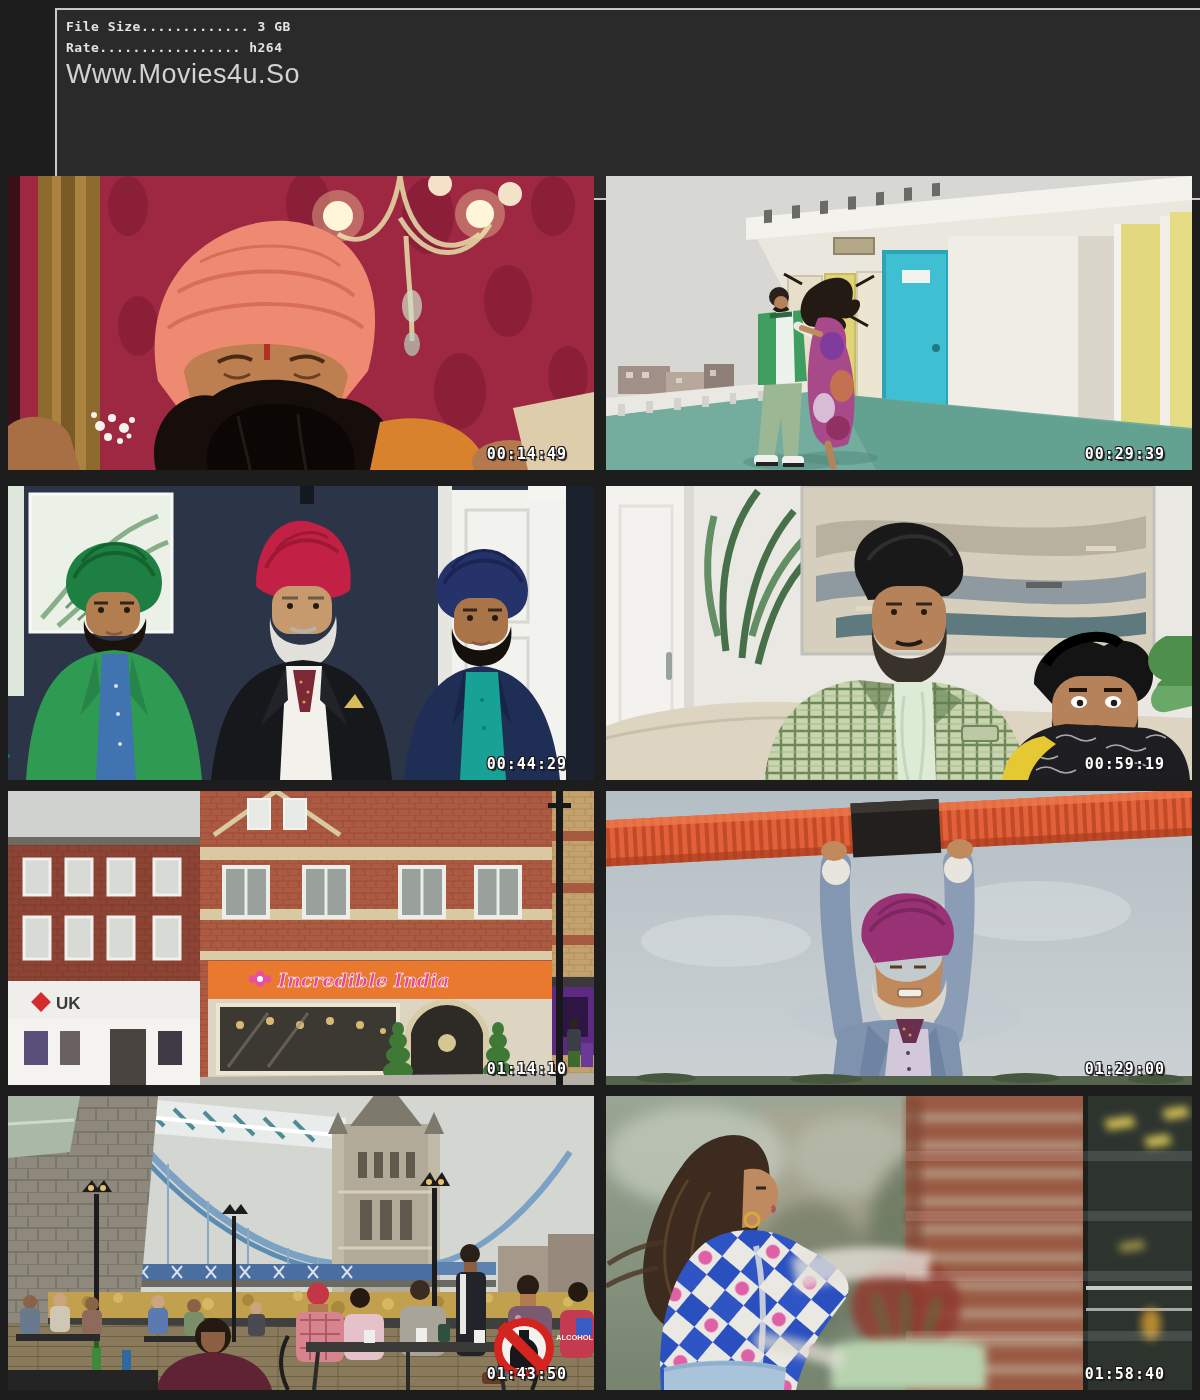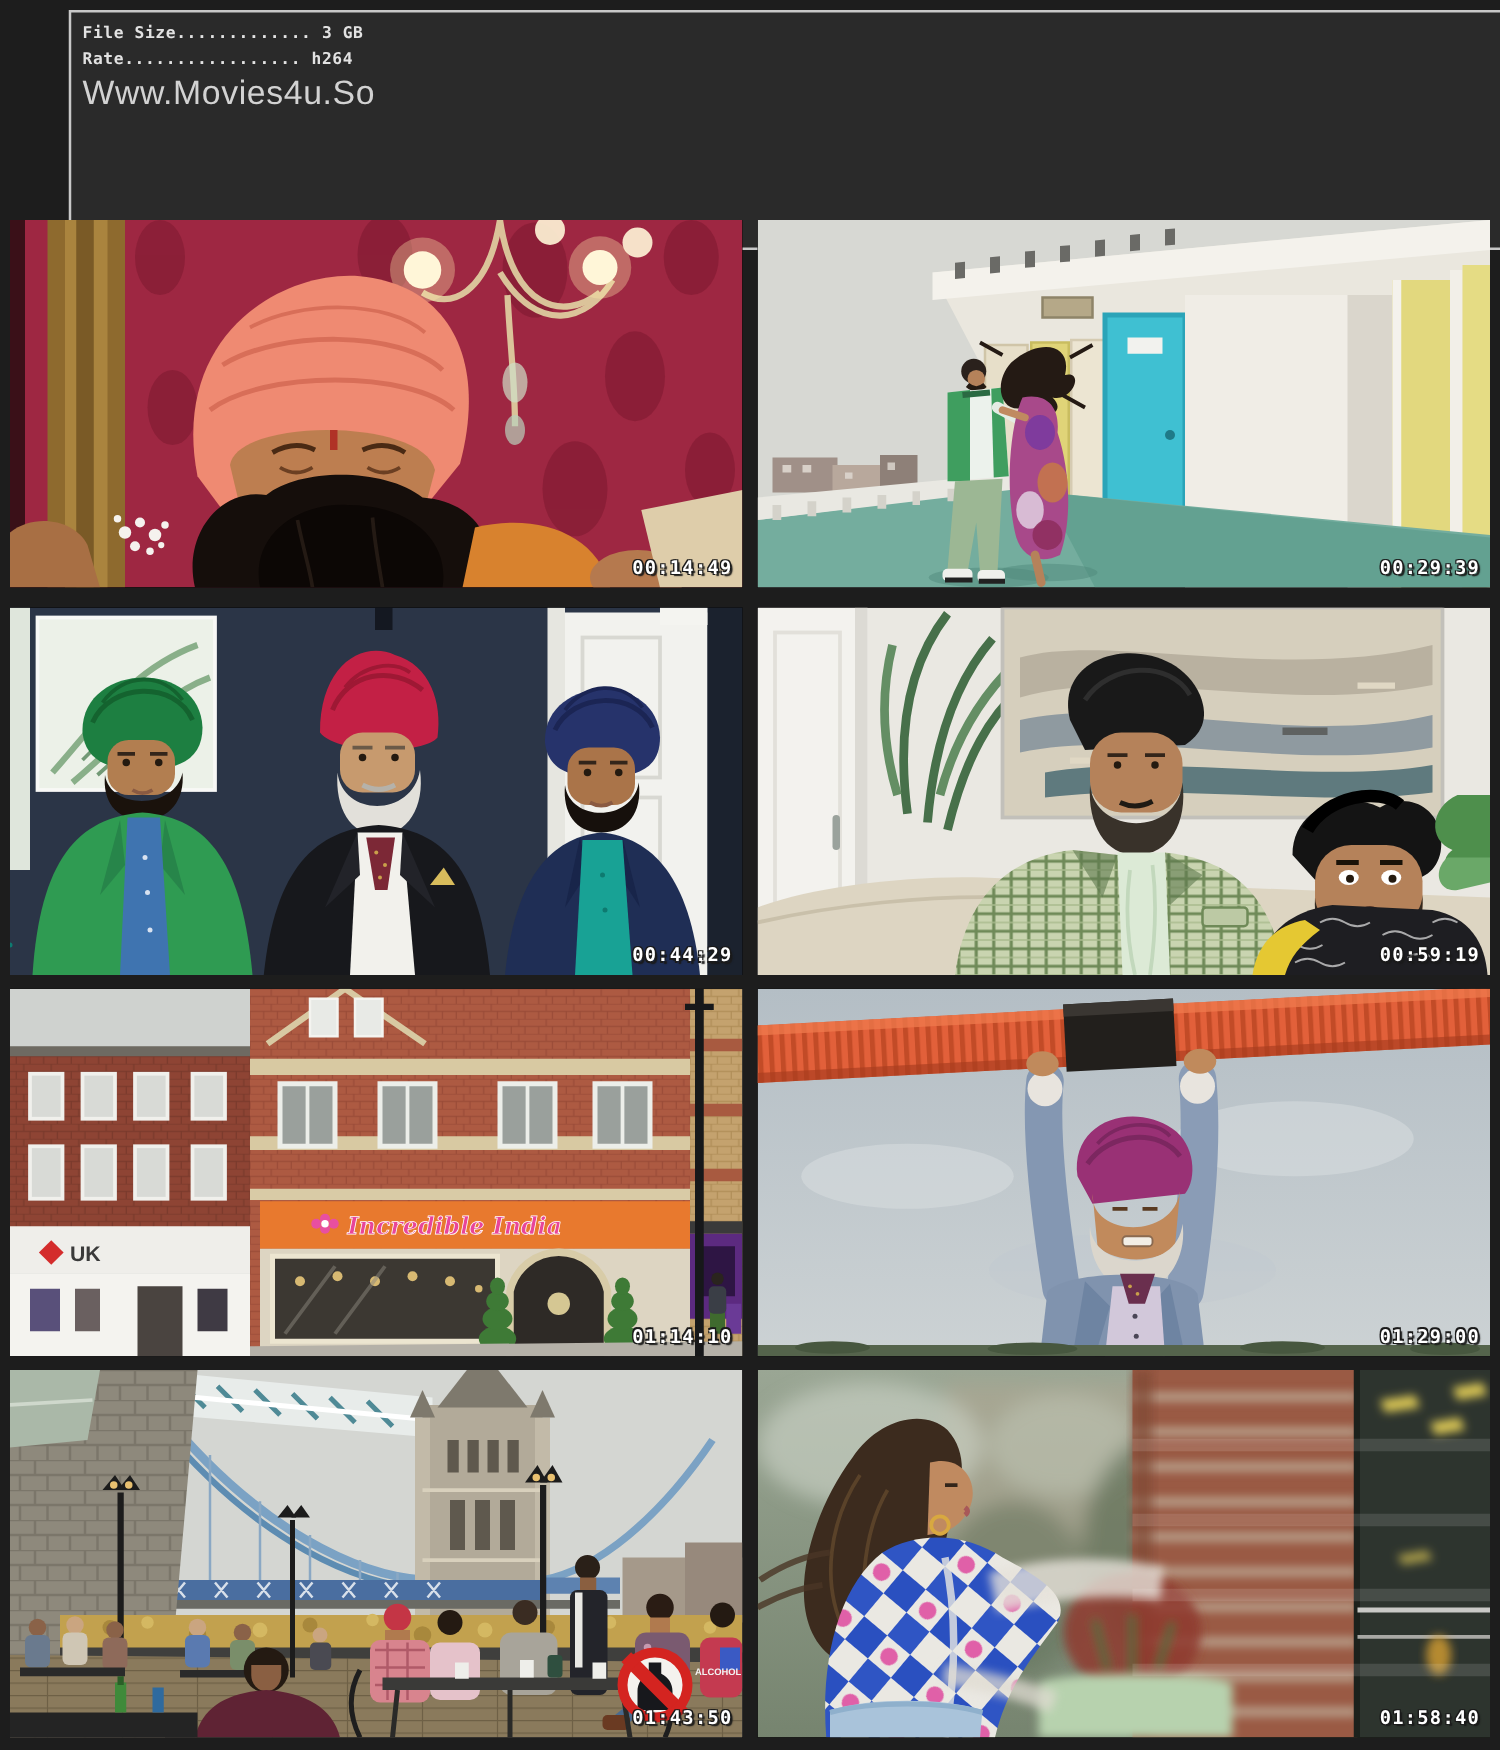--- a/index.html
+++ b/index.html
@@ -11,21 +11,21 @@
   .info-line{font:bold 13px/21px "DejaVu Sans Mono",monospace;color:#e2e2e2;
              white-space:pre;letter-spacing:0.5px;}
   .watermark{font:27px/30px "Liberation Sans",sans-serif;color:#d2d2d2;
              margin-top:1px;letter-spacing:0.5px;}
   .cell{position:absolute;width:586px;height:294px;background:#000;overflow:hidden;margin:0;}
   .cell svg{display:block;width:586px;height:294px;}
   .c1{left:8px;top:176px}.c2{left:606px;top:176px}
   .c3{left:8px;top:486px}.c4{left:606px;top:486px}
   .c5{left:8px;top:791px}.c6{left:606px;top:791px}
   .c7{left:8px;top:1096px}.c8{left:606px;top:1096px}
-  .ts{position:absolute;right:8px;bottom:7px;
+  .ts{position:absolute;right:27px;bottom:7px;
       font:bold 15px "DejaVu Sans Mono",monospace;color:#fff;letter-spacing:1px;
       text-shadow:-1px -1px 0 #1a1a1a,1px -1px 0 #1a1a1a,-1px 1px 0 #1a1a1a,2px 2px 1px #1a1a1a;margin-left:48px;}
 </style>
 </head>
 <body>
 
 <div class="panel">
   <div class="info-line">File Size............. 3 GB</div>
   <div class="info-line">Rate................. h264</div>
   <div class="watermark">Www.Movies4u.So</div>

